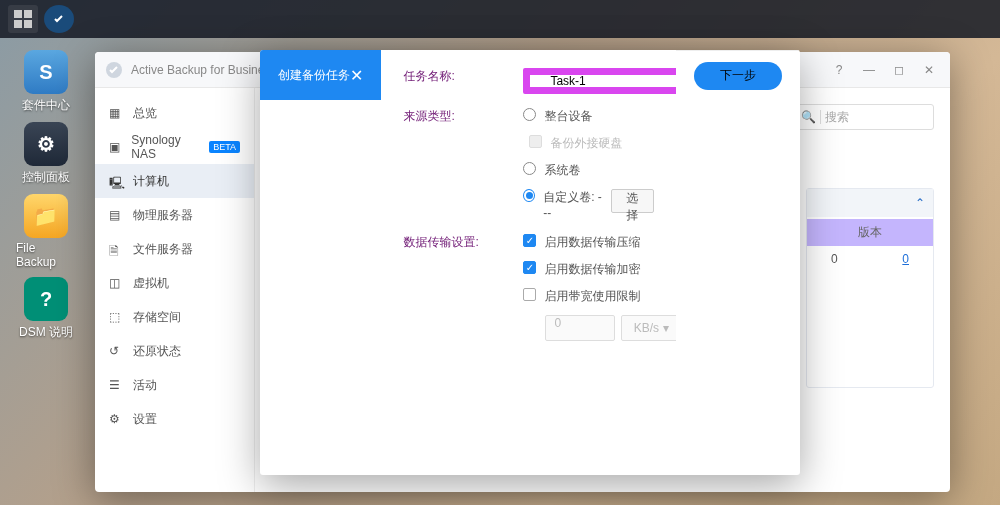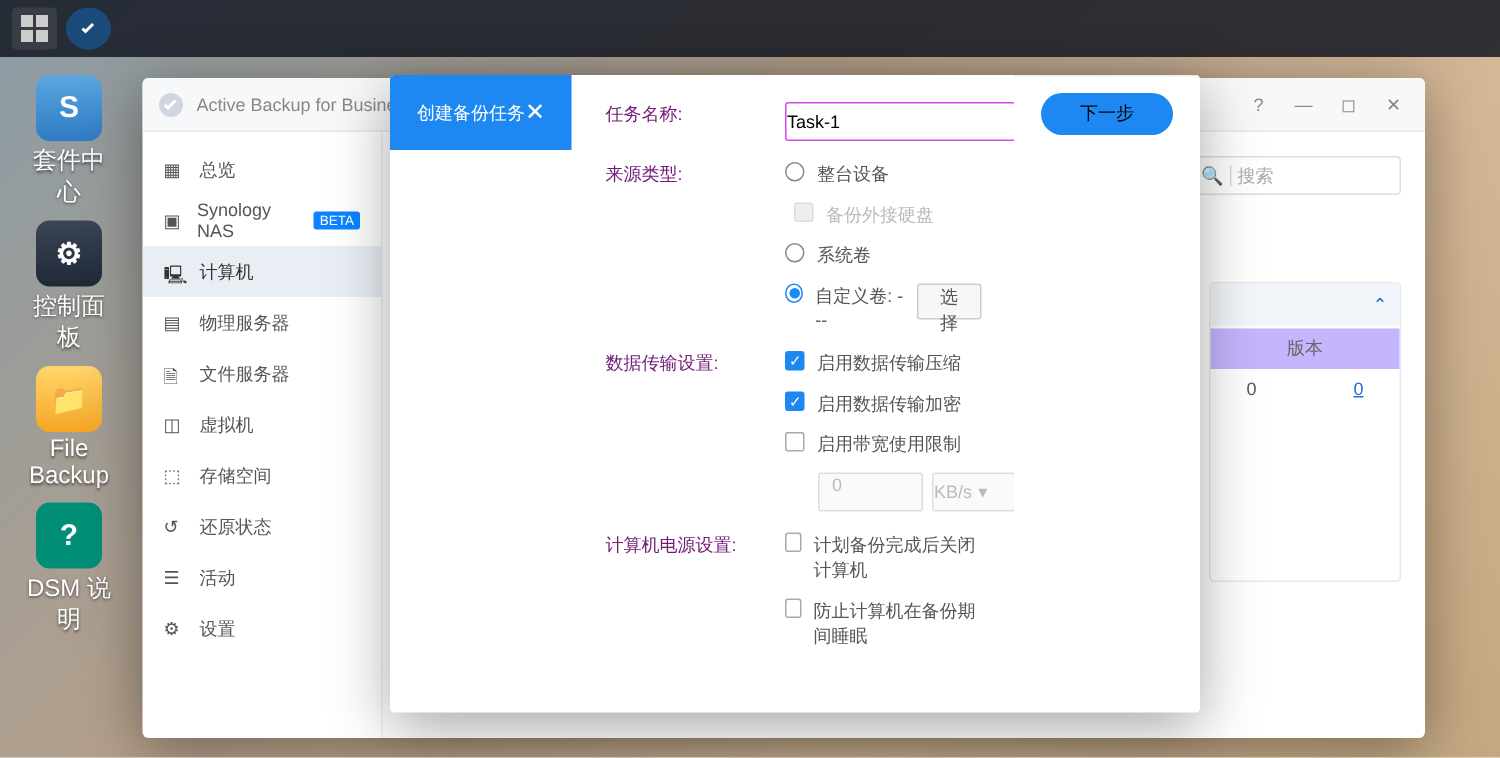--- a/index.html
+++ b/index.html
@@ -4,21 +4,21 @@
 <style>
 *{box-sizing:border-box;margin:0;padding:0;font-family:"Microsoft YaHei",Arial,sans-serif;font-size:12px}
 body{width:1000px;height:505px;overflow:hidden;background:linear-gradient(135deg,#8a9ba5 0%,#b5a08a 40%,#d4b896 70%,#c4a882 100%);position:relative}
 .taskbar{position:absolute;top:0;left:0;right:0;height:38px;background:rgba(20,25,35,.85);display:flex;align-items:center;padding:0 8px;gap:6px}
 .tb-btn{width:30px;height:28px;background:rgba(255,255,255,.08);border-radius:3px;display:flex;align-items:center;justify-content:center;color:#ddd}
 .tb-grid{display:grid;grid-template-columns:repeat(2,8px);grid-template-rows:repeat(2,8px);gap:2px}
 .tb-grid span{background:#ccc}
 .desktop-icons{position:absolute;top:50px;left:16px;display:flex;flex-direction:column;gap:8px;align-items:center}
 .d-icon{width:60px;display:flex;flex-direction:column;align-items:center;gap:3px;cursor:pointer}
 .d-icon .box{width:44px;height:44px;border-radius:9px;display:flex;align-items:center;justify-content:center}
-.d-icon .lbl{color:#fff;font-size:16px;text-align:center;text-shadow:0 1px 2px rgba(0,0,0,.6)}
+.d-icon .lbl{color:#fff;font-size:12px;text-align:left;text-shadow:0 1px 2px rgba(0,0,0,.6)}
 .b-blue{background:linear-gradient(#5aa7e0,#2f7bc4)}
 .b-dark{background:linear-gradient(#3a4555,#1f2938)}
 .b-folder{background:linear-gradient(#ffd66b,#f5a623)}
 .b-help{background:#008f76}
 .app-window{position:absolute;top:52px;left:95px;width:855px;height:440px;background:#fff;border-radius:4px;box-shadow:0 8px 40px rgba(0,0,0,.4);display:flex;flex-direction:column;overflow:hidden}
 .app-header{height:36px;background:#f7f8fa;border-bottom:1px solid #e8e8e8;display:flex;align-items:center;padding:0 10px;gap:8px;color:#888}
 .app-header .spacer{flex:1}
 .win-btn{width:22px;height:22px;display:flex;align-items:center;justify-content:center;color:#888;cursor:pointer}
 .app-body{flex:1;display:flex}
 .sidebar{width:160px;border-right:1px solid #eee;padding:8px 0}
@@ -33,32 +33,32 @@
 .panel-strip .ver{background:#c4b5fd;text-align:center;padding:5px 0;color:#666;margin-top:2px}
 .panel-strip .row{display:flex;justify-content:space-between;padding:6px 24px;color:#555}
 .panel-strip .row a{color:#1e6fd9;text-decoration:underline;cursor:pointer}
 .modal{position:absolute;top:50px;left:260px;width:540px;height:425px;background:#fff;border-radius:3px;box-shadow:0 10px 40px rgba(0,0,0,.35);display:flex;flex-direction:row;overflow:hidden}
 .modal-hd{height:50px;background:#1e88f2;color:#fff;display:flex;align-items:center;padding:0 18px;font-size:15px}
 .modal-hd .x{margin-left:auto;cursor:pointer;font-size:16px}
 .modal-bd{flex:1;padding:18px 22px;overflow-y:auto;color:#555}
 .frow{display:flex;margin-bottom:14px}
 .flabel{width:120px;color:#701a75;flex-shrink:0}
 .fcontent{flex:1;display:flex;flex-direction:column;gap:10px}
-.tinput{width:220px;height:26px;border:1px solid #d946ef;border-radius:2px;padding:0 0}
+.tinput{width:220px;height:26px;border:7px solid #d946ef;border-radius:2px;padding:0 20px}
 .radio,.check{display:flex;gap:8px;color:#555}
 .r-dot{width:13px;height:13px;border:1px solid #888;border-radius:50%;display:inline-flex;align-items:center;justify-content:center}
 .r-dot.on::after{content:"";width:7px;height:7px;background:#1e88f2;border-radius:50%}
 .r-dot.on{border-color:#1e88f2}
 .c-box{width:13px;height:13px;border:1px solid #aaa;border-radius:2px;display:inline-flex;align-items:center;justify-content:center;color:#fff;font-size:10px}
 .c-box.on{background:#1e88f2;border-color:#1e88f2}
 .c-box.dis{background:#eee;border-color:#ddd}
 .sub{margin-left:6px;color:#aaa}
 .btn{height:24px;padding:0 10px;border:1px solid #ccc;background:#f7f7f7;border-radius:2px;cursor:pointer;color:#555}
 .num-in{width:70px;height:26px;border:1px solid #ddd;border-radius:2px;padding:0 8px;color:#bbb;background:#fafafa}
-.unit{width:60px;height:26px;border:1px solid #ddd;border-radius:2px;display:inline-flex;align-items:center;color:#bbb;background:#fafafa;gap:4px}
+.unit{width:60px;height:26px;border:1px solid #ddd;border-radius:2px;display:inline-flex;align-items:center;justify-content:center;color:#bbb;background:#fafafa;gap:4px}
 .modal-ft{height:50px;border-top:1px solid #eee;display:flex;align-items:center;justify-content:flex-end;padding:0 18px}
 .primary{background:#1e88f2;color:#000000;border:none;height:28px;padding:0 26px;border-radius:14px;cursor:pointer}
 svg{display:block}
 </style>
 </head>
 <body>
 
 <div class="taskbar">
   <div class="tb-btn">
       <div class="tb-grid">
@@ -228,32 +228,18 @@
         <div style="display:flex;gap:6px;margin-left:22px">
           <span class="num-in">0</span>
           <span class="unit">
               <span>KB/s</span>
               <span>▾</span>
             </span>
         </div>
       </div>
     </div>
 
-    <div class="frow">
-      <div class="flabel">计算机电源设置:</div>
-      <div class="fcontent">
-        <label class="check">
-            <span class="c-box"></span>
-            <span>计划备份完成后关闭计算机</span>
-          </label>
-        <label class="check">
-            <span class="c-box"></span>
-            <span>防止计算机在备份期间睡眠</span>
-          </label>
-
-      </div>
-    </div>
 
   </div>
   <div class="modal-ft">
     <button class="primary">下一步</button>
   </div>
 </div>
 
 </body></html>

